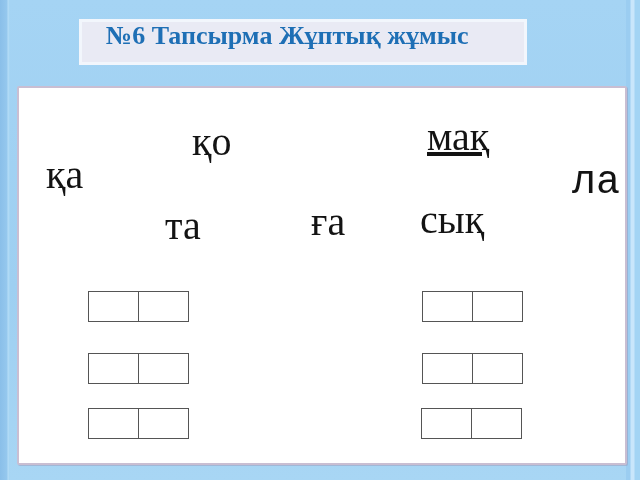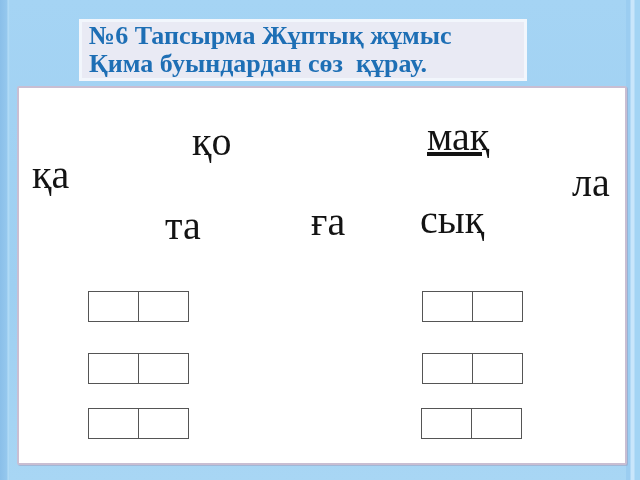--- a/index.html
+++ b/index.html
@@ -37,25 +37,25 @@
     width: 610px; height: 379px;
     box-sizing: border-box;
     background: var(--panel, #ffffff);
     border: 2px solid var(--panel-border, #c9bed2);
     border-radius: 2px;
     box-shadow: 1px 1px 0 rgba(150, 130, 160, 0.35);
   }
   .header-box {
     position: absolute;
     left: 79px; top: 19px;
-    width: 448px; height: 62px;
+    width: 448px; height: 46px;
     box-sizing: border-box;
     background: var(--header-fill, #e9eaf4);
     border: 3px solid var(--header-border, #f2f6fc);
-    padding: 0 7px;
+    padding: 0 24px;
     overflow: hidden;
   }
   .header-line {
     font-weight: bold;
     font-size: 26px;
     line-height: 28px;
     color: var(--header-text, #1e6fb5);
     white-space: pre-wrap;
   }
   .syllable {
@@ -84,29 +84,28 @@
 <body>
 
 <div class="slide">
   <div class="edge-left"></div>
   <div class="edge-right"></div>
 
   <div class="panel"></div>
 
   <div class="header-box">
     <div class="header-line">№6 Тапсырма Жұптық жұмыс</div>
-    <div class="header-line">Қима буындардан сөз  құрау.</div>
   </div>
 
   <div id="cards-layer">
-      <div class="syllable" style="left: 32px; top: 155px;">қа</div>
+      <div class="syllable" style="left: 46px; top: 155px;">қа</div>
       <div class="syllable" style="left: 192px; top: 122px;">қо</div>
       <div class="syllable" style="left: 165px; top: 206px; text-align: right;">та</div>
       <div class="syllable" style="left: 427px; top: 117px; text-decoration: underline;">мақ</div>
-      <div class="syllable" style="left: 572px; top: 163px;">ла</div>
+      <div class="syllable" style="left: 572px; top: 163px; font-family: Liberation Mono, monospace;">ла</div>
       <div class="syllable" style="left: 311px; top: 202px;">ға</div>
       <div class="syllable" style="left: 420px; top: 200px;">сық</div>
     </div>
   <div id="slots-layer">
       <div class="slot" style="left: 88px; top: 291px;">
         <div class="slot-cell"></div>
         <div class="slot-cell"></div>
       </div>
       <div class="slot" style="left: 88px; top: 353px;">
         <div class="slot-cell"></div>

